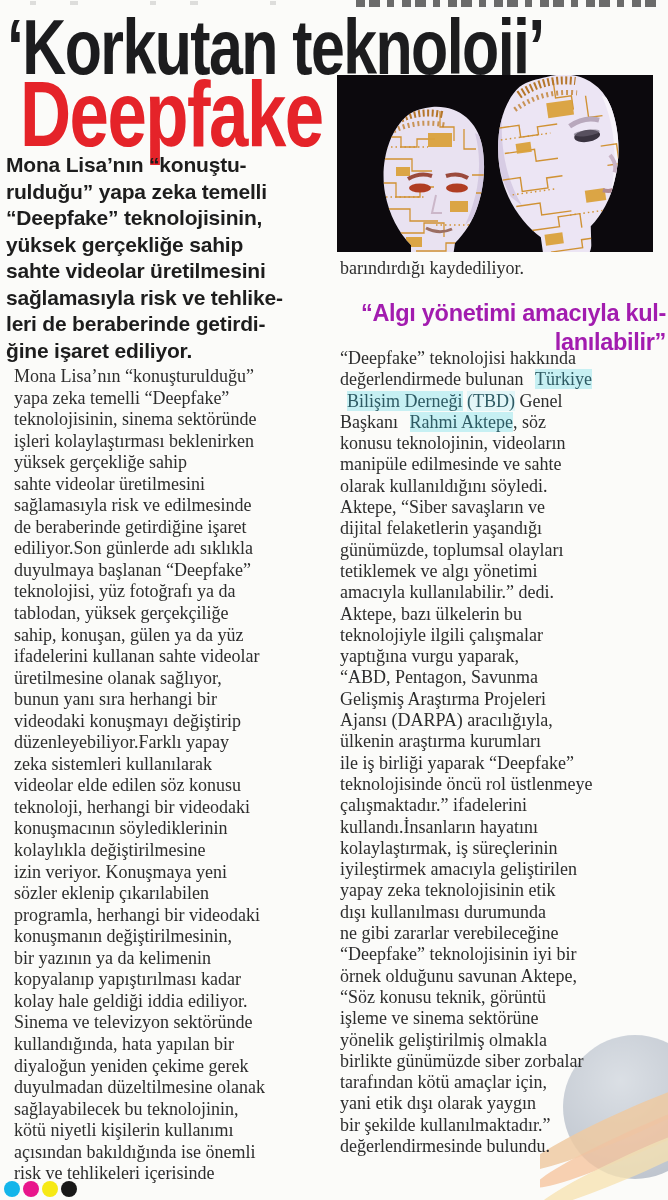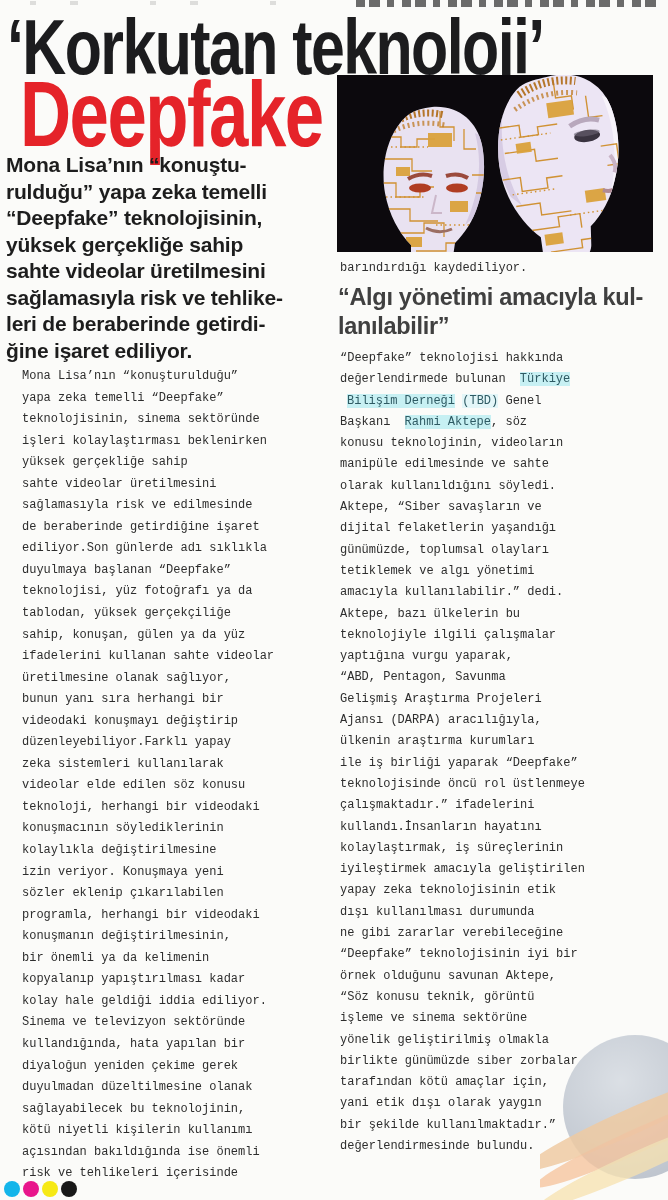--- a/index.html
+++ b/index.html
@@ -31,29 +31,29 @@
     font-size:92px;font-weight:700;letter-spacing:-2px;color:#e52329;
     transform:scaleX(.77);transform-origin:left top;
   }
 
   #lead{
     left:6px;top:152px;width:332px;
     font-size:21px;font-weight:700;line-height:26.5px;
     letter-spacing:-.2px;color:#1d1d1d;
   }
   .serifcol{
-    font-family:Liberation Mono, monospace;
-    font-size:12px;color:#2d2d2d;
-  }
-  #left-body{left:22px;top:366px;width:332px;line-height:21.55px;z-index:2;}
+    font-family:Liberation Serif, serif;
+    font-size:18px;color:#2d2d2d;
+  }
+  #left-body{left:14px;top:366px;width:332px;line-height:21.55px;z-index:2;}
   #right-pre{left:340px;top:258px;width:326px;line-height:21.5px;z-index:2;}
   #right-heading{
-    left:338px;top:283px;width:328px;
+    left:338px;top:299px;width:328px;
     font-size:23.5px;font-weight:700;line-height:29px;
-    letter-spacing:-.3px;color:#404040;z-index:2;
+    letter-spacing:-.3px;color:#a21caf;z-index:2;text-align:right;
   }
   #right-body{left:340px;top:348px;width:328px;line-height:21.3px;z-index:2;position:absolute;}
   .tline{white-space:nowrap;}
 
   .hl{background:#c7f0f3;color:#2e5a63;margin-left:7px;}
   .hl2{background:#e3f6f8;color:#2e5a63;margin-top:45px;}
 
   #photo{left:337px;top:75px;width:316px;height:177px;z-index:2;}
   #photo svg{display:block;}
 
@@ -191,21 +191,21 @@
     <div class="tline">düzenleyebiliyor.Farklı yapay</div>
     <div class="tline">zeka sistemleri kullanılarak</div>
     <div class="tline">videolar elde edilen söz konusu</div>
     <div class="tline">teknoloji, herhangi bir videodaki</div>
     <div class="tline">konuşmacının söylediklerinin</div>
     <div class="tline">kolaylıkla değiştirilmesine</div>
     <div class="tline">izin veriyor. Konuşmaya yeni</div>
     <div class="tline">sözler eklenip çıkarılabilen</div>
     <div class="tline">programla, herhangi bir videodaki</div>
     <div class="tline">konuşmanın değiştirilmesinin,</div>
-    <div class="tline">bir önemli ya da kelimenin</div>
+    <div class="tline">bir yazının ya da kelimenin</div>
     <div class="tline">kopyalanıp yapıştırılması kadar</div>
     <div class="tline">kolay hale geldiği iddia ediliyor.</div>
     <div class="tline">Sinema ve televizyon sektöründe</div>
     <div class="tline">kullandığında, hata yapılan bir</div>
     <div class="tline">diyaloğun yeniden çekime gerek</div>
     <div class="tline">duyulmadan düzeltilmesine olanak</div>
     <div class="tline">sağlayabilecek bu teknolojinin,</div>
     <div class="tline">kötü niyetli kişilerin kullanımı</div>
     <div class="tline">açısından bakıldığında ise önemli</div>
     <div class="tline">risk ve tehlikeleri içerisinde</div>

